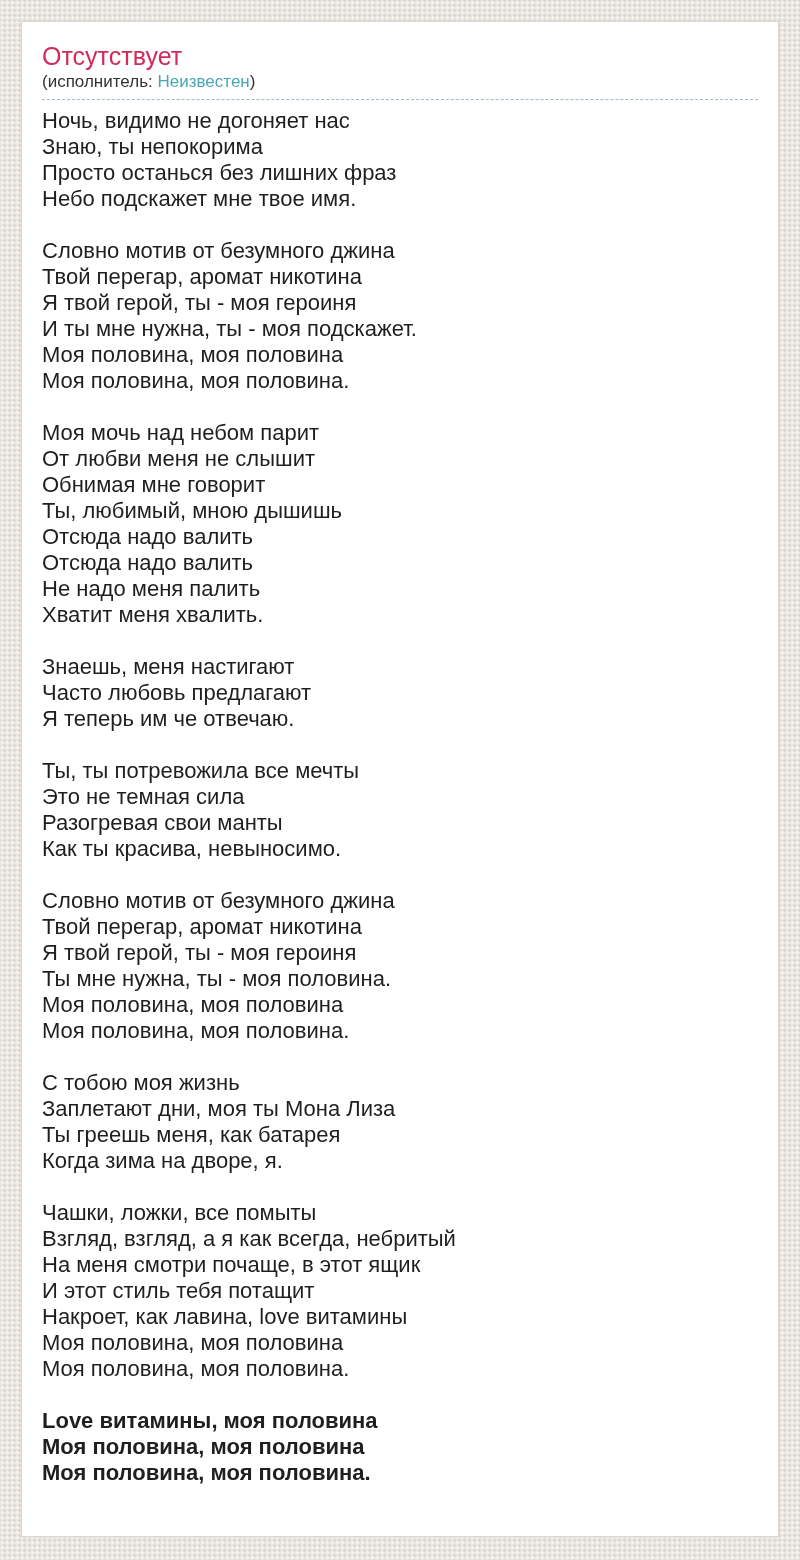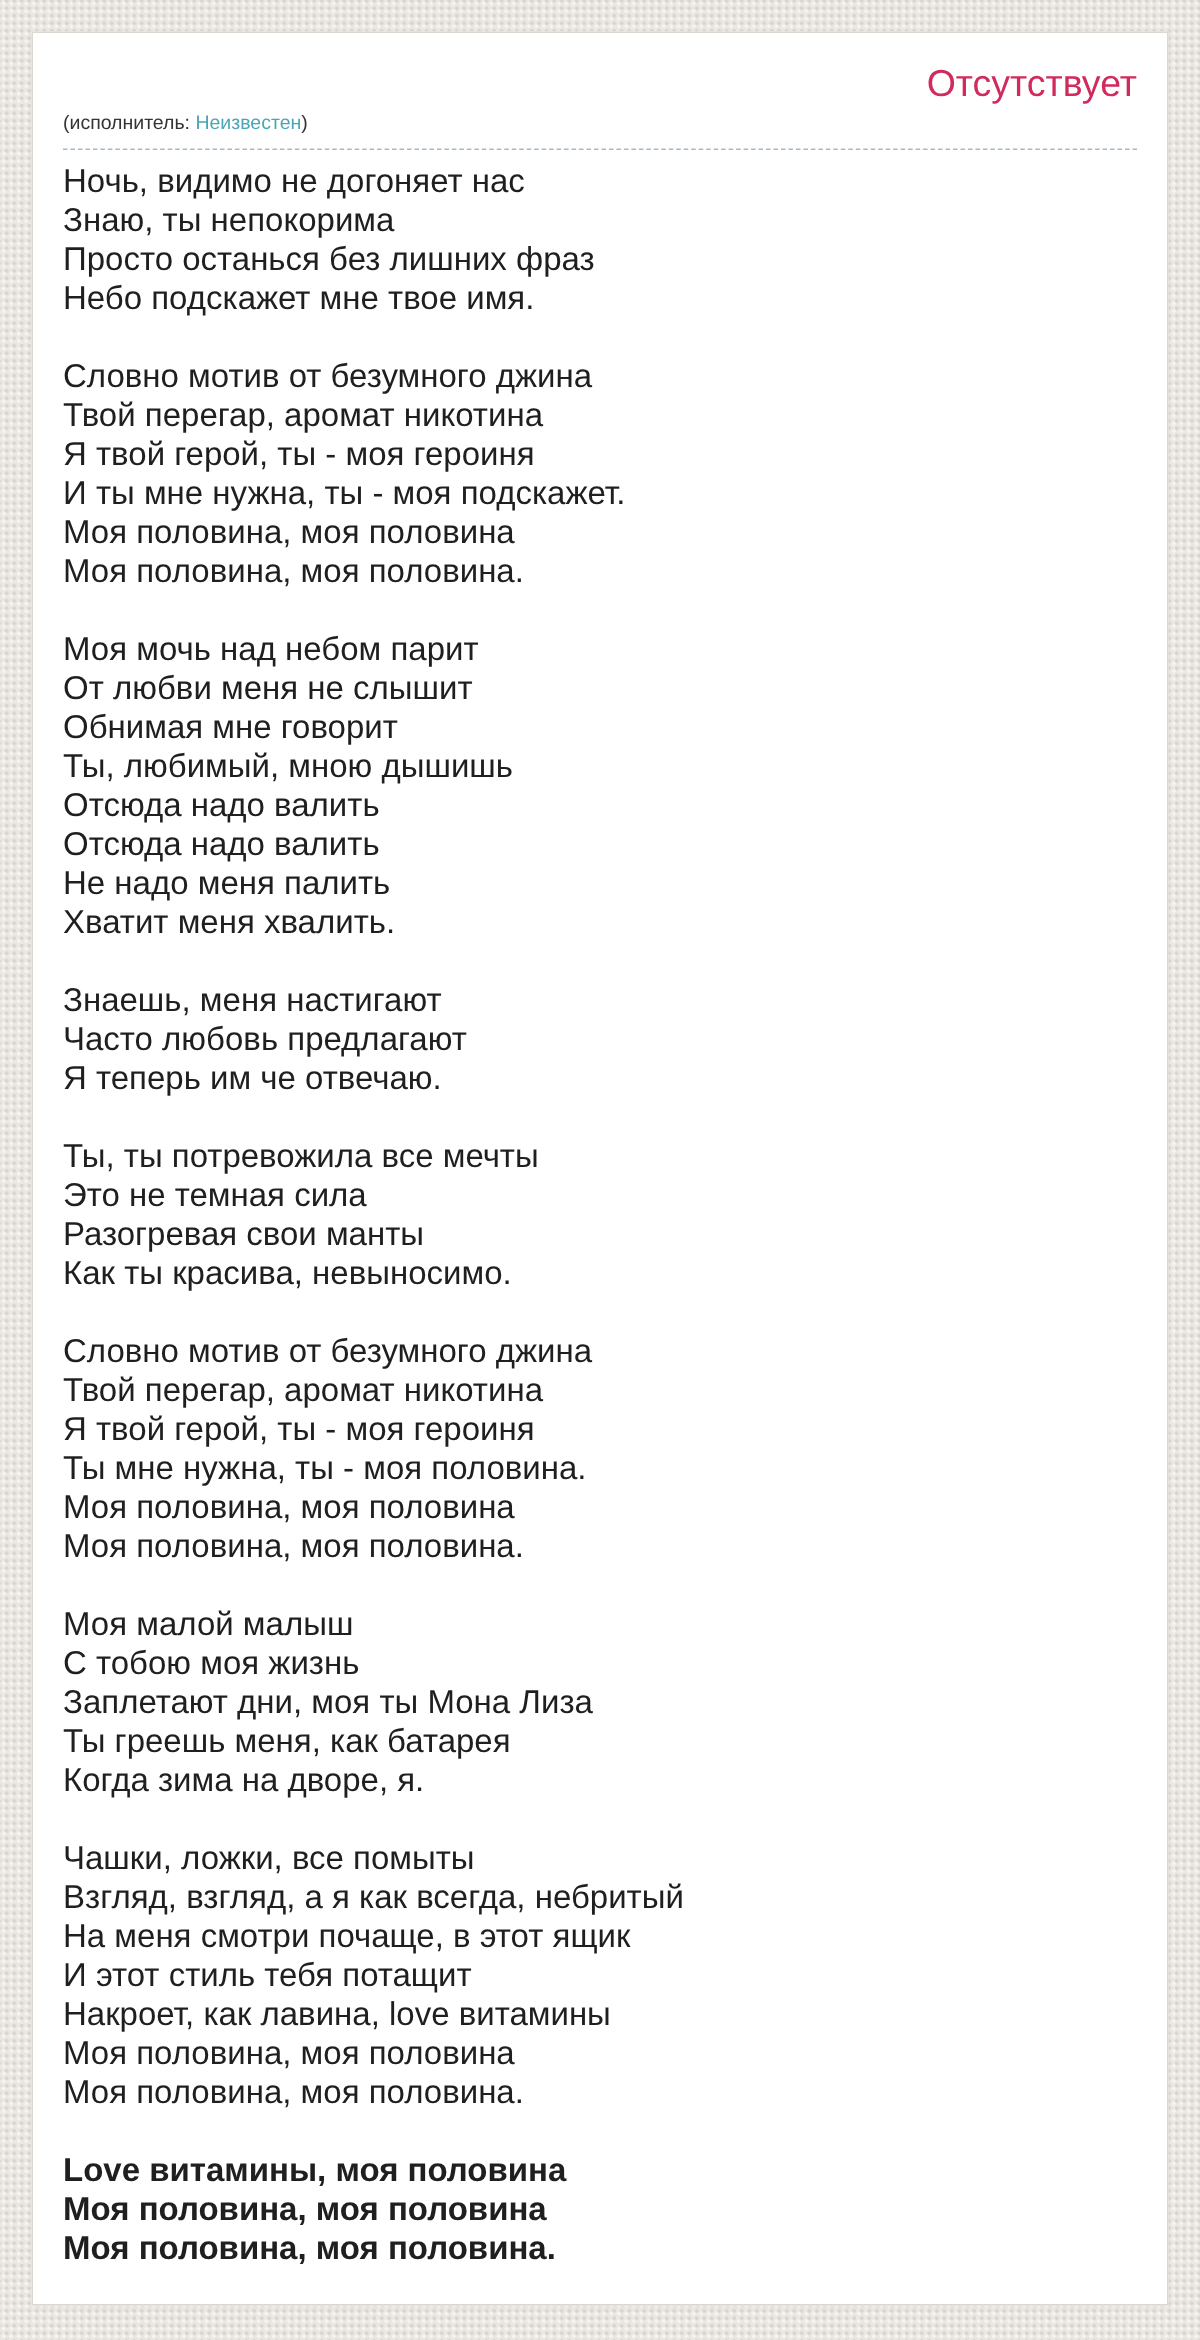--- a/index.html
+++ b/index.html
@@ -38,25 +38,24 @@
   }
   .header{
     padding-bottom:6px;
     border-bottom:1px dashed var(--divider);
   }
   h1.title{
     color:var(--title);
     font-size:25px;
     font-weight:normal;
     line-height:29px;
-    text-align:right;
   }
   .subtitle{
     color:var(--subtitle);
-    font-size:13px;
+    font-size:17px;
     line-height:22px;
   }
   .subtitle a{
     color:var(--artist-link);
     text-decoration:none;
     cursor:pointer;
   }
   .lyrics{
     padding-top:8px;
     color:var(--text);
@@ -112,21 +111,20 @@
       </div>
       <div class="stanza">
         <div class="line">Словно мотив от безумного джина</div>
         <div class="line">Твой перегар, аромат никотина</div>
         <div class="line">Я твой герой, ты - моя героиня</div>
         <div class="line">Ты мне нужна, ты - моя половина.</div>
         <div class="line">Моя половина, моя половина</div>
         <div class="line">Моя половина, моя половина.</div>
       </div>
       <div class="stanza">
-        <div class="line">Моя малой малыш</div>
         <div class="line">С тобою моя жизнь</div>
         <div class="line">Заплетают дни, моя ты Мона Лиза</div>
         <div class="line">Ты греешь меня, как батарея</div>
         <div class="line">Когда зима на дворе, я.</div>
       </div>
       <div class="stanza">
         <div class="line">Чашки, ложки, все помыты</div>
         <div class="line">Взгляд, взгляд, а я как всегда, небритый</div>
         <div class="line">На меня смотри почаще, в этот ящик</div>
         <div class="line">И этот стиль тебя потащит</div>

